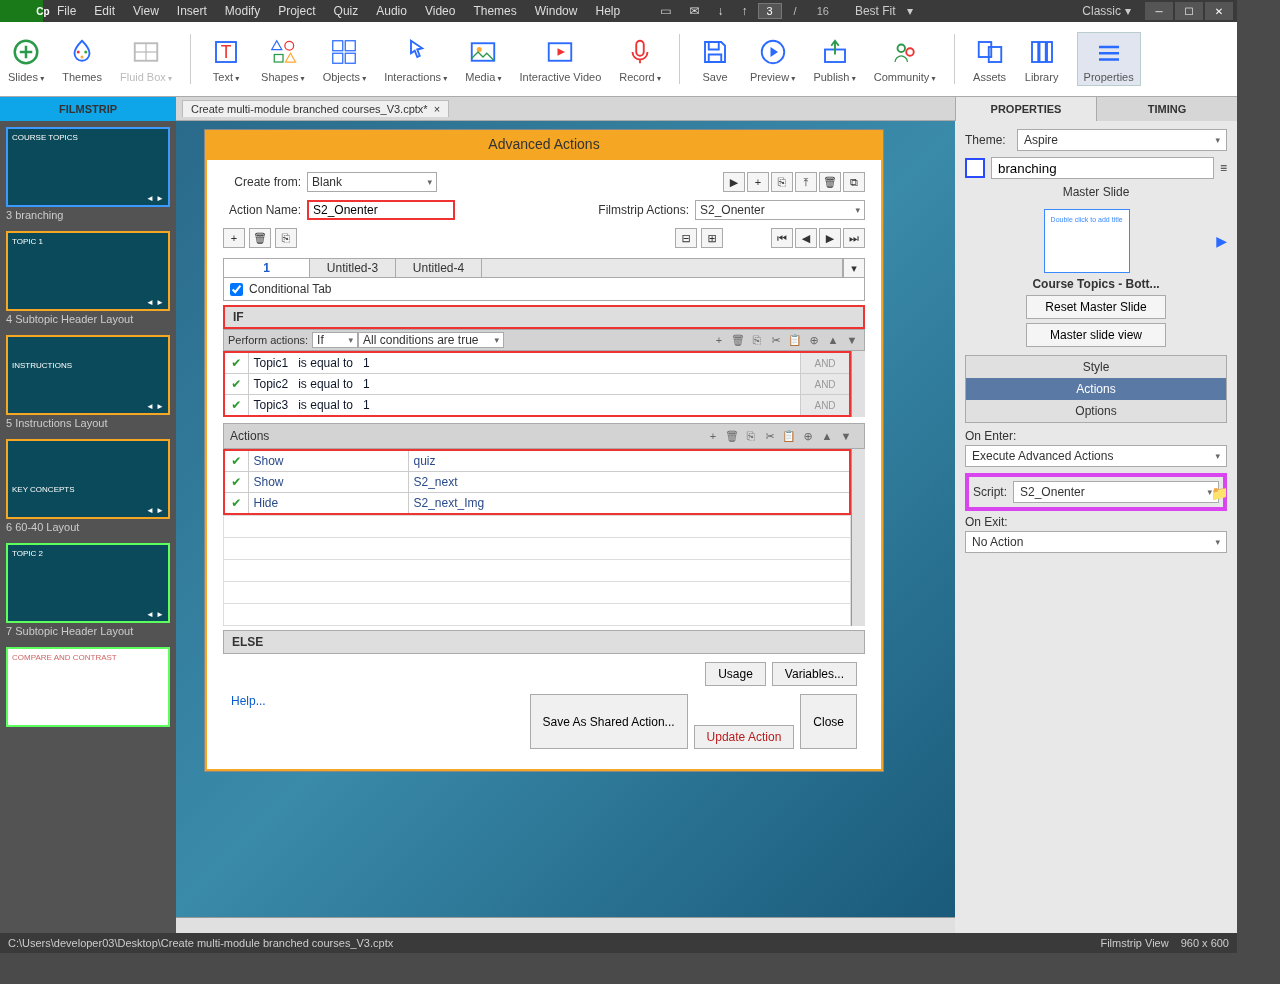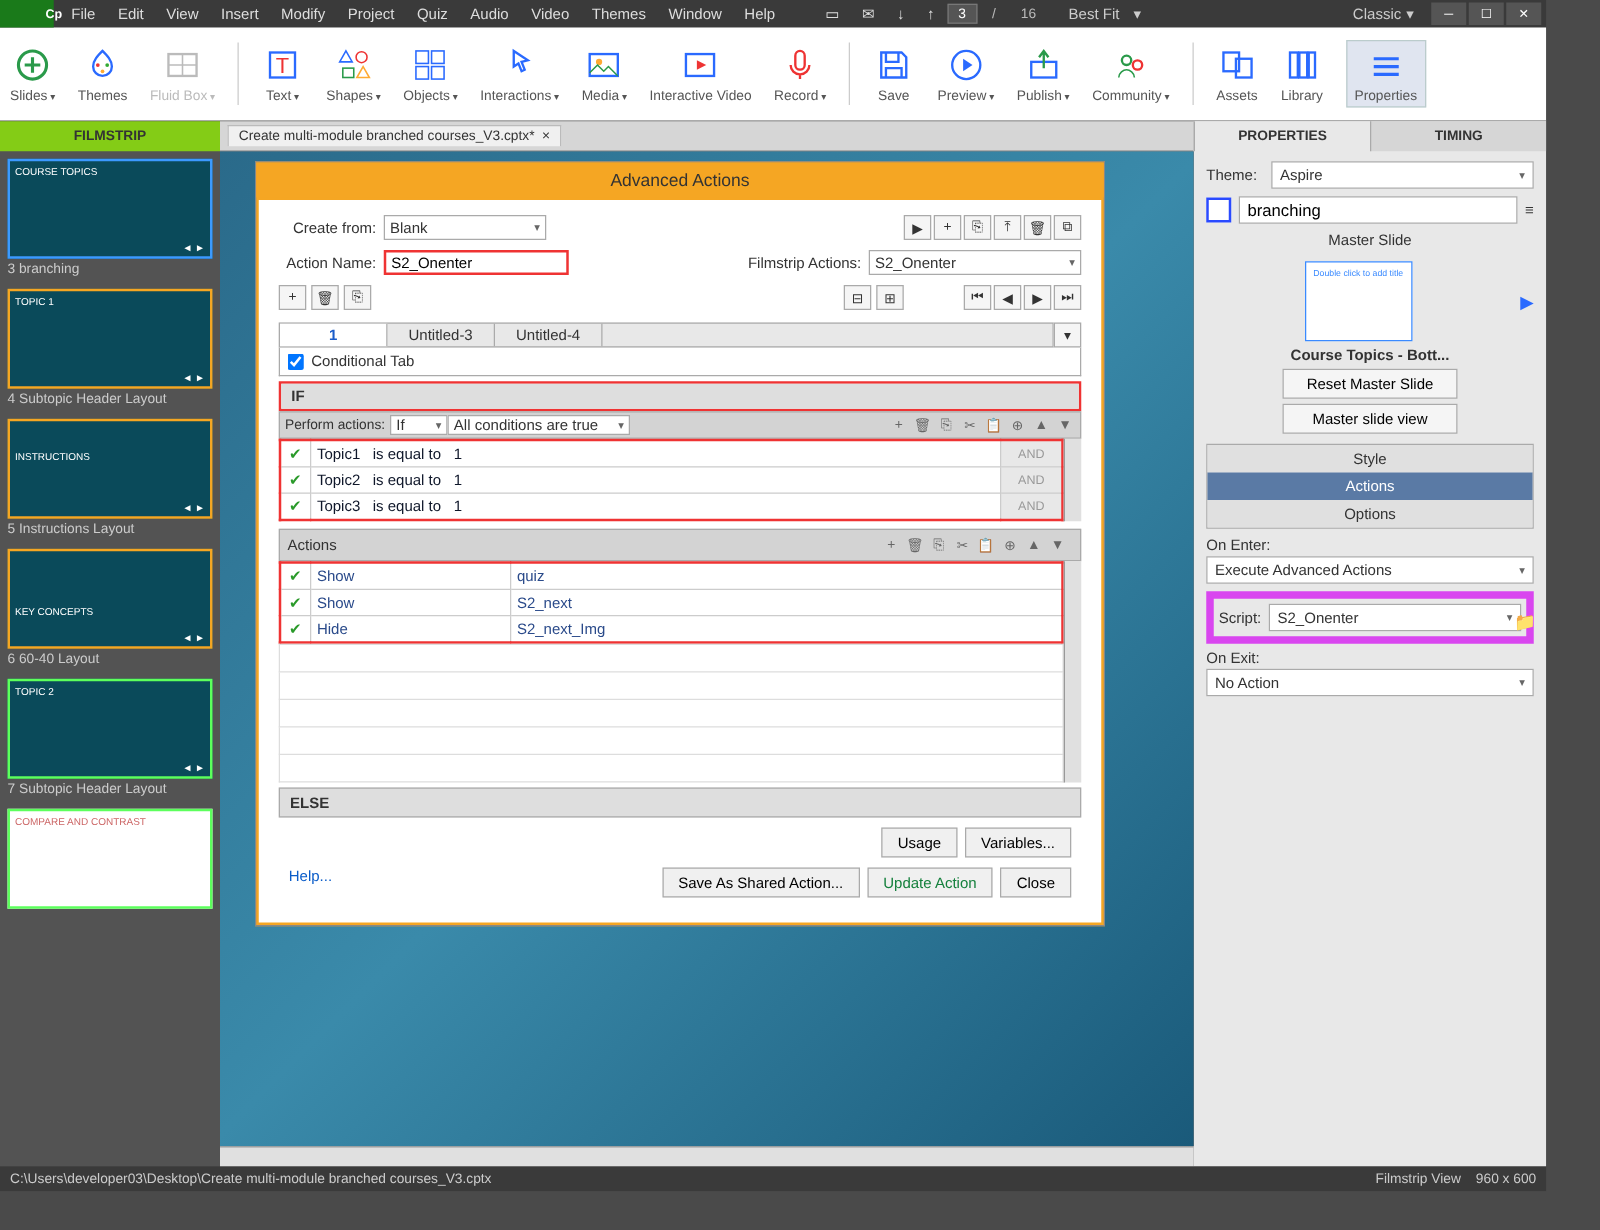--- a/index.html
+++ b/index.html
@@ -23,21 +23,21 @@
 .rib-item { display: flex; flex-direction: column; align-items: center; gap: 2px; font-size: 11px; color: #555; }
 .rib-item .ricon { width: 34px; height: 34px; display: flex; align-items: center; justify-content: center; }
 .rib-item .ricon svg { width: 30px; height: 30px; }
 .rib-item.dd .rlabel::after { content: ' ▾'; font-size: 8px; }
 .rib-item.disabled { color: #bbb; }
 .rib-sep { width: 1px; height: 50px; background: #ccc; }
 
 
 .main { display: flex; height: calc(100% - 22px - 75px - 20px); }
 .filmstrip-col { width: 176px; background: #535353; display: flex; flex-direction: column; }
-.filmstrip-hdr { height: 24px; background: #84cc16; display: flex; align-items: center; justify-content: center; font-weight: bold; font-size: 11px; }
+.filmstrip-hdr { height: 24px; background: #0ea5e9; display: flex; align-items: center; justify-content: center; font-weight: bold; font-size: 11px; }
 .filmstrip { flex: 1; overflow-y: auto; padding: 6px; }
 .film-slide { margin-bottom: 8px; }
 .film-thumb { height: 80px; background: #0a4a5a; border: 2px solid #f5a623; position: relative; color: #fff; font-size: 8px; padding: 4px; overflow: hidden; }
 .film-thumb.sel { border-color: #3c9aff; }
 .film-thumb.green { border-color: #5cff5c; }
 .film-nav { position: absolute; bottom: 2px; right: 4px; color: #fff; font-size: 8px; }
 .film-label { color: #ccc; font-size: 11px; padding: 2px 0; }
 
 
 .stage-col { flex: 1; background: #535353; display: flex; flex-direction: column; }
@@ -83,21 +83,21 @@
 .act-table td { border: 1px solid #ccc; padding: 3px 5px; color: #2a4a8a; background: #fff; }
 .act-table td.check { width: 24px; text-align: center; color: #2a9a2a; }
 .act-empty { border: 1px solid #ccc; border-top: none; }
 .act-empty tr td { height: 22px; background: #fff; border: 1px solid #ddd; }
 .act-scroll { width: 14px; background: #e0e0e0; border-left: 1px solid #999; }
 
 .else-hdr { background: #dedede; padding: 4px 8px; font-weight: bold; font-size: 12px; margin-top: 4px; border: 1px solid #aaa; }
 .aa-footer { display: flex; justify-content: flex-end; gap: 6px; padding: 8px; }
 .aa-footer-top { display: flex; justify-content: flex-end; gap: 6px; padding: 8px 8px 0 8px; }
 .aa-button { border: 1px solid #aaa; background: #f0f0f0; padding: 4px 12px; font-size: 12px; }
-.aa-button.disabled { color: #15803d; }
+.aa-button.disabled { color: #b91c1c; margin-top: 31px; }
 .aa-help { color: #0a5cc9; margin-right: auto; }
 
 
 .right-col { width: 282px; background: #e8e8e8; display: flex; flex-direction: column; }
 .right-tabs { display: flex; height: 24px; }
 .right-tab { flex: 1; background: #d6d6d6; display: flex; align-items: center; justify-content: center; font-size: 11px; font-weight: bold; border-left: 1px solid #aaa; }
 .right-tab.active { background: #e8e8e8; }
 .props-body { padding: 8px 10px; font-size: 12px; }
 .props-row { display: flex; align-items: center; gap: 6px; margin-bottom: 6px; }
 .props-input { flex: 1; border: 1px solid #aaa; height: 22px; padding: 0 6px; background: #fff; }
@@ -105,21 +105,21 @@
 .props-dd { border: 1px solid #aaa; background: #fff; height: 22px; padding: 0 6px; display: flex; align-items: center; justify-content: space-between; flex: 1; }
 .props-dd::after { content: '▾'; font-size: 9px; color: #666; }
 .master-prev { width: 86px; height: 64px; border: 1px solid #3a8aff; background: #fff; margin: 4px auto; position: relative; }
 .master-prev-txt { font-size: 7px; color: #3a8aff; text-align: center; margin-top: 6px; }
 .expand-arrow { color: #2a6aff; font-size: 14px; }
 .props-btn { border: 1px solid #aaa; background: #f5f5f5; padding: 4px 10px; font-size: 12px; display: block; margin: 4px auto; width: 140px; text-align: center; }
 .sub-tabs { display: flex; margin-top: 8px; border: 1px solid #aaa; flex-direction: column; }
 .sub-tab { flex: 1; text-align: center; padding: 4px; font-size: 12px; background: #e0e0e0; }
 .sub-tab.active { background: #5a7aa5; color: #fff; }
 .on-label { font-size: 12px; margin: 6px 0 2px; }
-.script-box { border: 6px solid #d946ef; padding: 4px; display: flex; align-items: center; gap: 6px; }
+.script-box { border: 4px solid #d946ef; padding: 4px; display: flex; align-items: center; gap: 6px; }
 .folder-icon { width: 18px; height: 14px; color: #d98c1a; font-size: 14px; }
 
 
 .statusbar { height: 20px; background: #3a3a3a; display: flex; align-items: center; color: #ccc; font-size: 11px; padding: 0 8px; }
 .statusbar .right { margin-left: auto; display: flex; gap: 12px; }
 
 ::-webkit-scrollbar { width: 12px; height: 12px; }
 ::-webkit-scrollbar-track { background: #6a6a6a; }
 ::-webkit-scrollbar-thumb { background: #9a9a9a; }
 </style>

